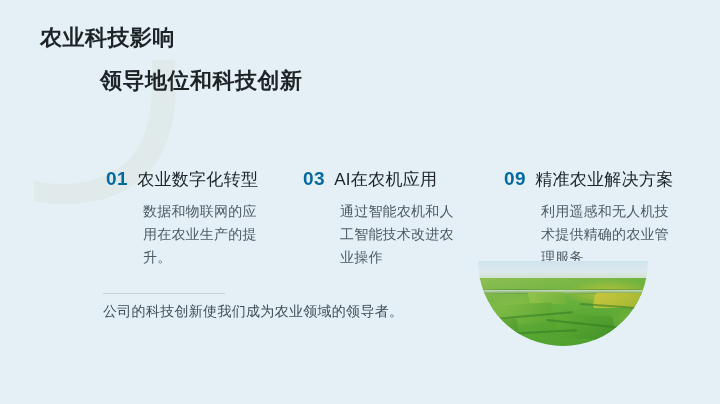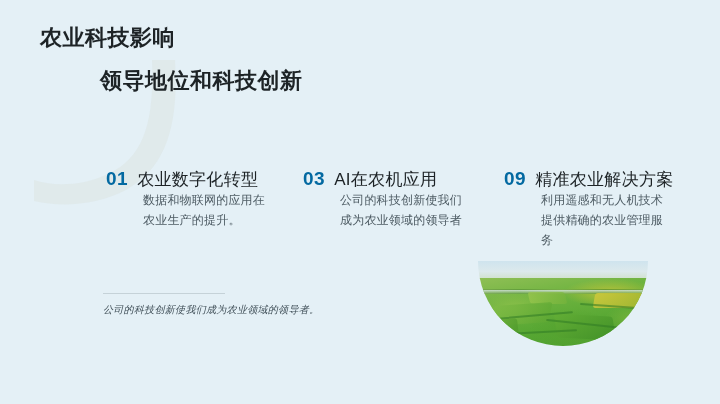--- a/index.html
+++ b/index.html
@@ -86,47 +86,47 @@
     letter-spacing: 0.5px;
     flex: 0 0 auto;
   }
   .col-title {
     font-size: 17px;
     font-weight: 400;
     color: #1d2326;
     letter-spacing: 0.3px;
   }
   .col-body {
+    margin-top: 9px;
     margin-left: 37px;
-    font-size: 12px;
+    font-size: 14px;
     line-height: 1.65;
     color: #4d5b63;
     width: 122px;
     letter-spacing: 0.2px;
   }
   .col-3 .col-body { width: 128px; }
 
   
   .summary-rule {
     position: absolute;
     left: 103px;
     top: 293px;
     width: 122px;
     height: 1px;
     background: #c5d2d8;
   }
   .summary-text {
     position: absolute;
     left: 103px;
     top: 303px;
-    font-size: 10px;
+    font-size: 14px;
     color: #3f4e57;
     letter-spacing: 0.3px;
     white-space: nowrap;
-    font-style: italic;
   }
 
   
   .photo {
     position: absolute;
     left: 478px;
     top: 261px;
     width: 170px;
     height: 85px;
     border-radius: 0 0 85px 85px / 0 0 85px 85px;
@@ -239,21 +239,21 @@
         <span class="col-title">农业数字化转型</span>
       </div>
       <div class="col-body">数据和物联网的应用在农业生产的提升。</div>
     </div>
 
     <div class="col col-2">
       <div class="col-head">
         <span class="col-num">03</span>
         <span class="col-title">AI在农机应用</span>
       </div>
-      <div class="col-body">公司的科技创新使我们成为农业领域的领导者</div>
+      <div class="col-body">通过智能农机和人工智能技术改进农业操作</div>
     </div>
 
     <div class="col col-3">
       <div class="col-head">
         <span class="col-num">09</span>
         <span class="col-title">精准农业解决方案</span>
       </div>
       <div class="col-body">利用遥感和无人机技术提供精确的农业管理服务</div>
     </div>
 

